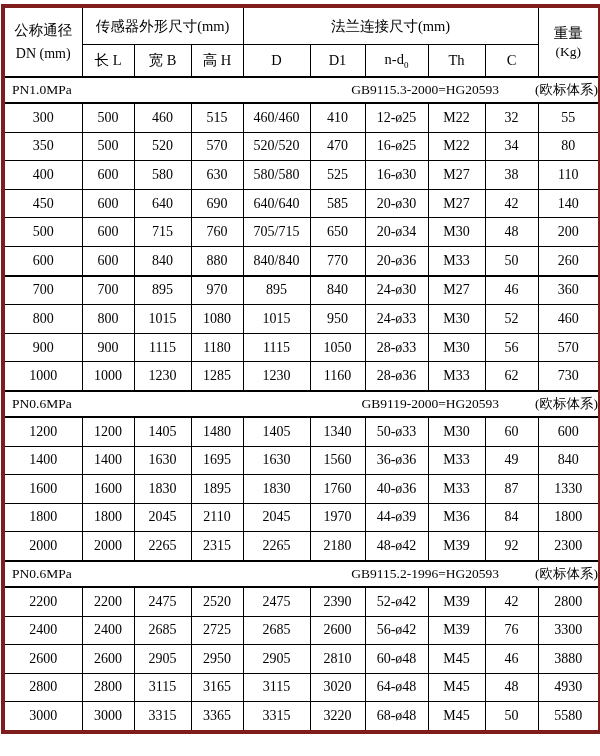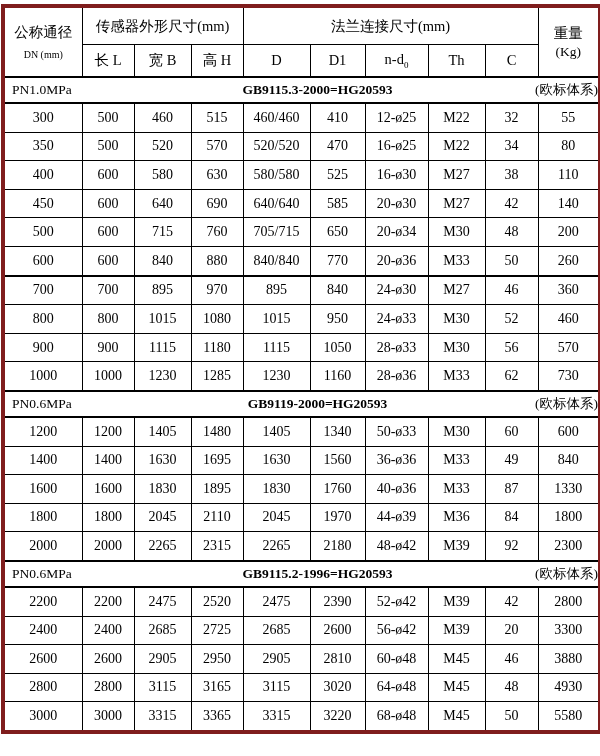--- a/index.html
+++ b/index.html
@@ -32,21 +32,21 @@
     vertical-align: middle;
     padding: 0 2px;
     font-size: 14px;
     font-weight: normal;
     line-height: 1.15;
     overflow: hidden;
     white-space: nowrap;
   }
   thead tr.h1 th { height: 36px; font-size: 14.5px; }
   thead tr.h2 th { height: 31px; font-size: 14.5px; }
-  th .dn-line2 { font-size: 10px; margin-top: 8px; }
+  th .dn-line2 { font-size: 14px; margin-top: 8px; }
   th .wt-line2 { font-size: 13.5px; margin-top: 2px; }
   th sub { font-size: 9px; }
   tbody tr.data-row td { height: 27.6px; }
   tbody tr.section-row td {
     height: 24px;
     border-top-width: 2.5px;
     border-bottom-width: 2.5px;
     padding: 0;
   }
   
@@ -60,23 +60,22 @@
   }
   .sec-pressure {
     display: inline-block;
     text-align: left;
     padding-left: 7px;
     width: 88px;
     flex: 0 0 auto;
   }
   .sec-standard {
     display: inline-block;
-    text-align: center;
+    text-align: right;
     flex: 1 1 auto;
-    font-weight: bold;
   }
   .sec-system {
     display: inline-block;
     text-align: center;
     padding-right: 0;
     flex: 0 0 auto;
   }
 </style>
 </head>
 <body>
@@ -341,21 +340,21 @@
         </tr>
         <tr class="data-row">
           <td>2400</td>
           <td>2400</td>
           <td>2685</td>
           <td>2725</td>
           <td>2685</td>
           <td>2600</td>
           <td>56-ø42</td>
           <td>M39</td>
-          <td>20</td>
+          <td>76</td>
           <td>3300</td>
         </tr>
         <tr class="data-row">
           <td>2600</td>
           <td>2600</td>
           <td>2905</td>
           <td>2950</td>
           <td>2905</td>
           <td>2810</td>
           <td>60-ø48</td>

